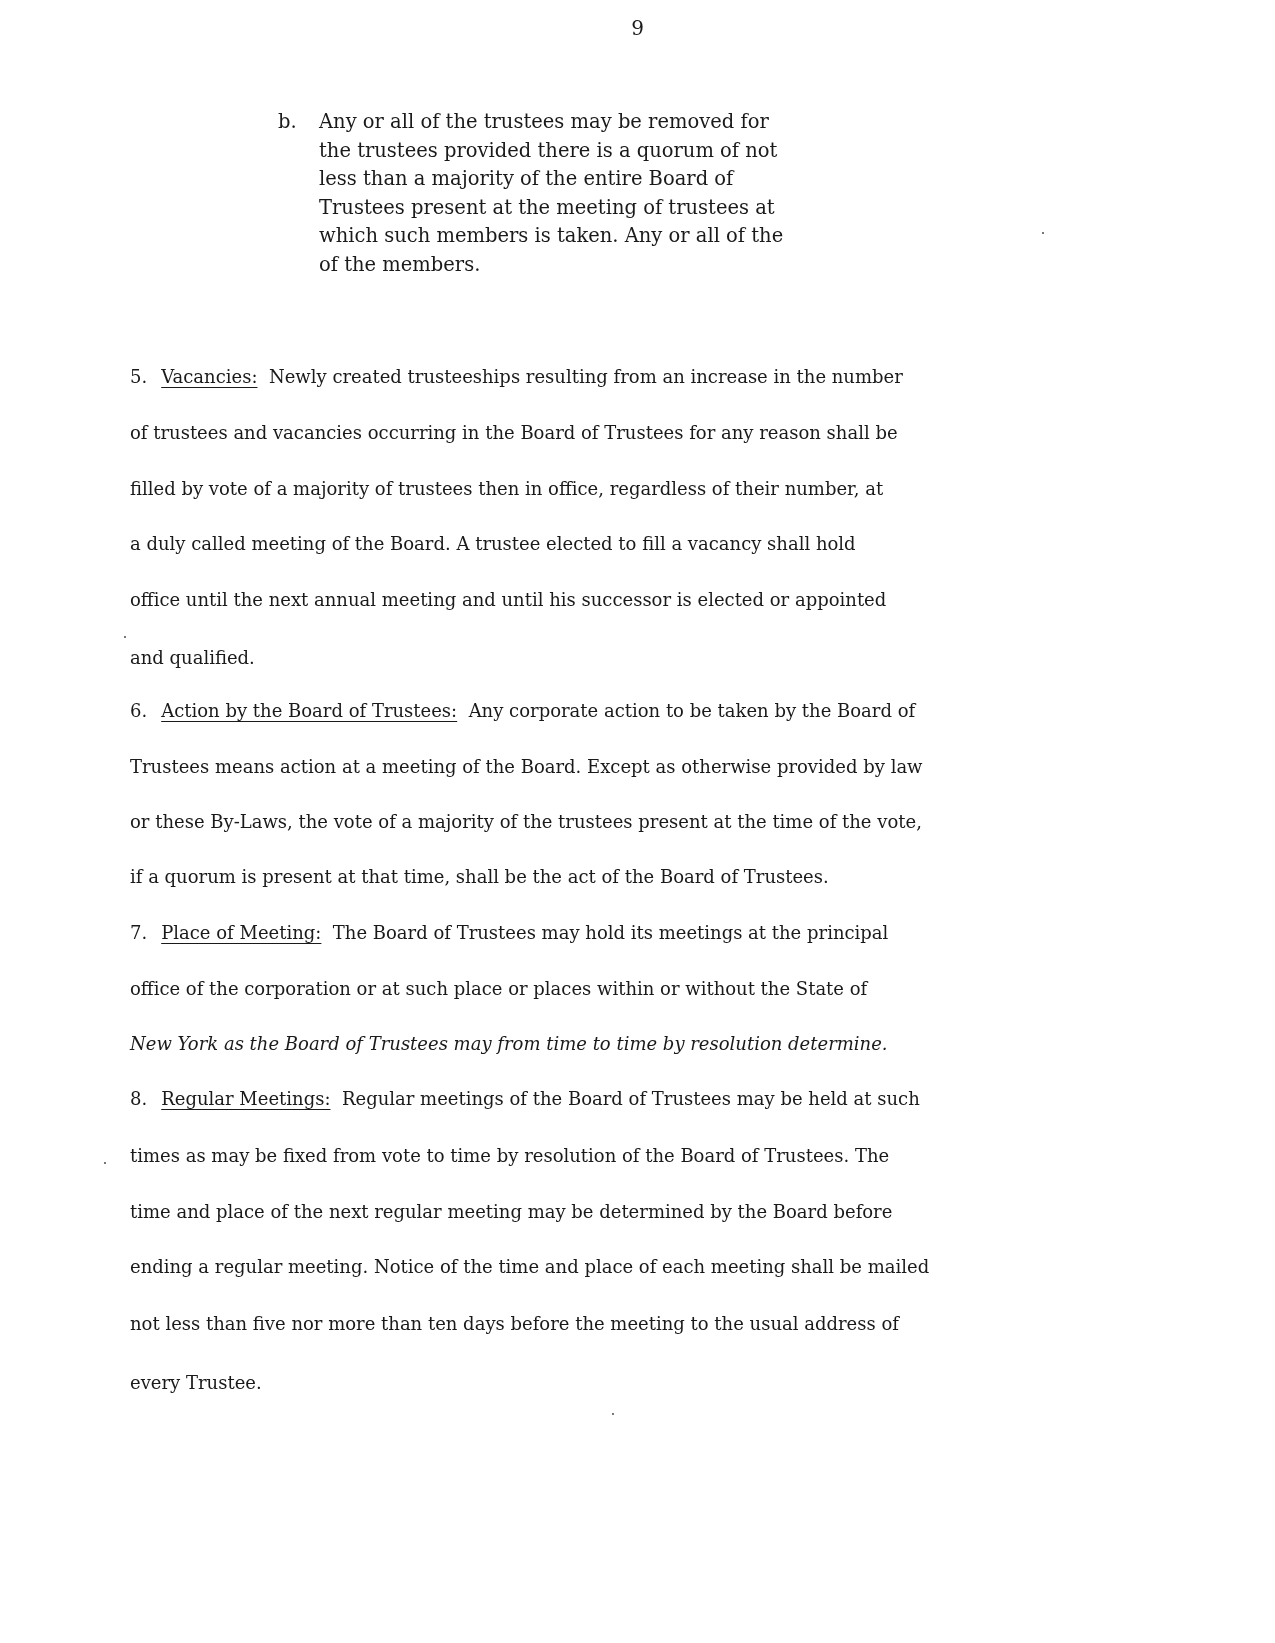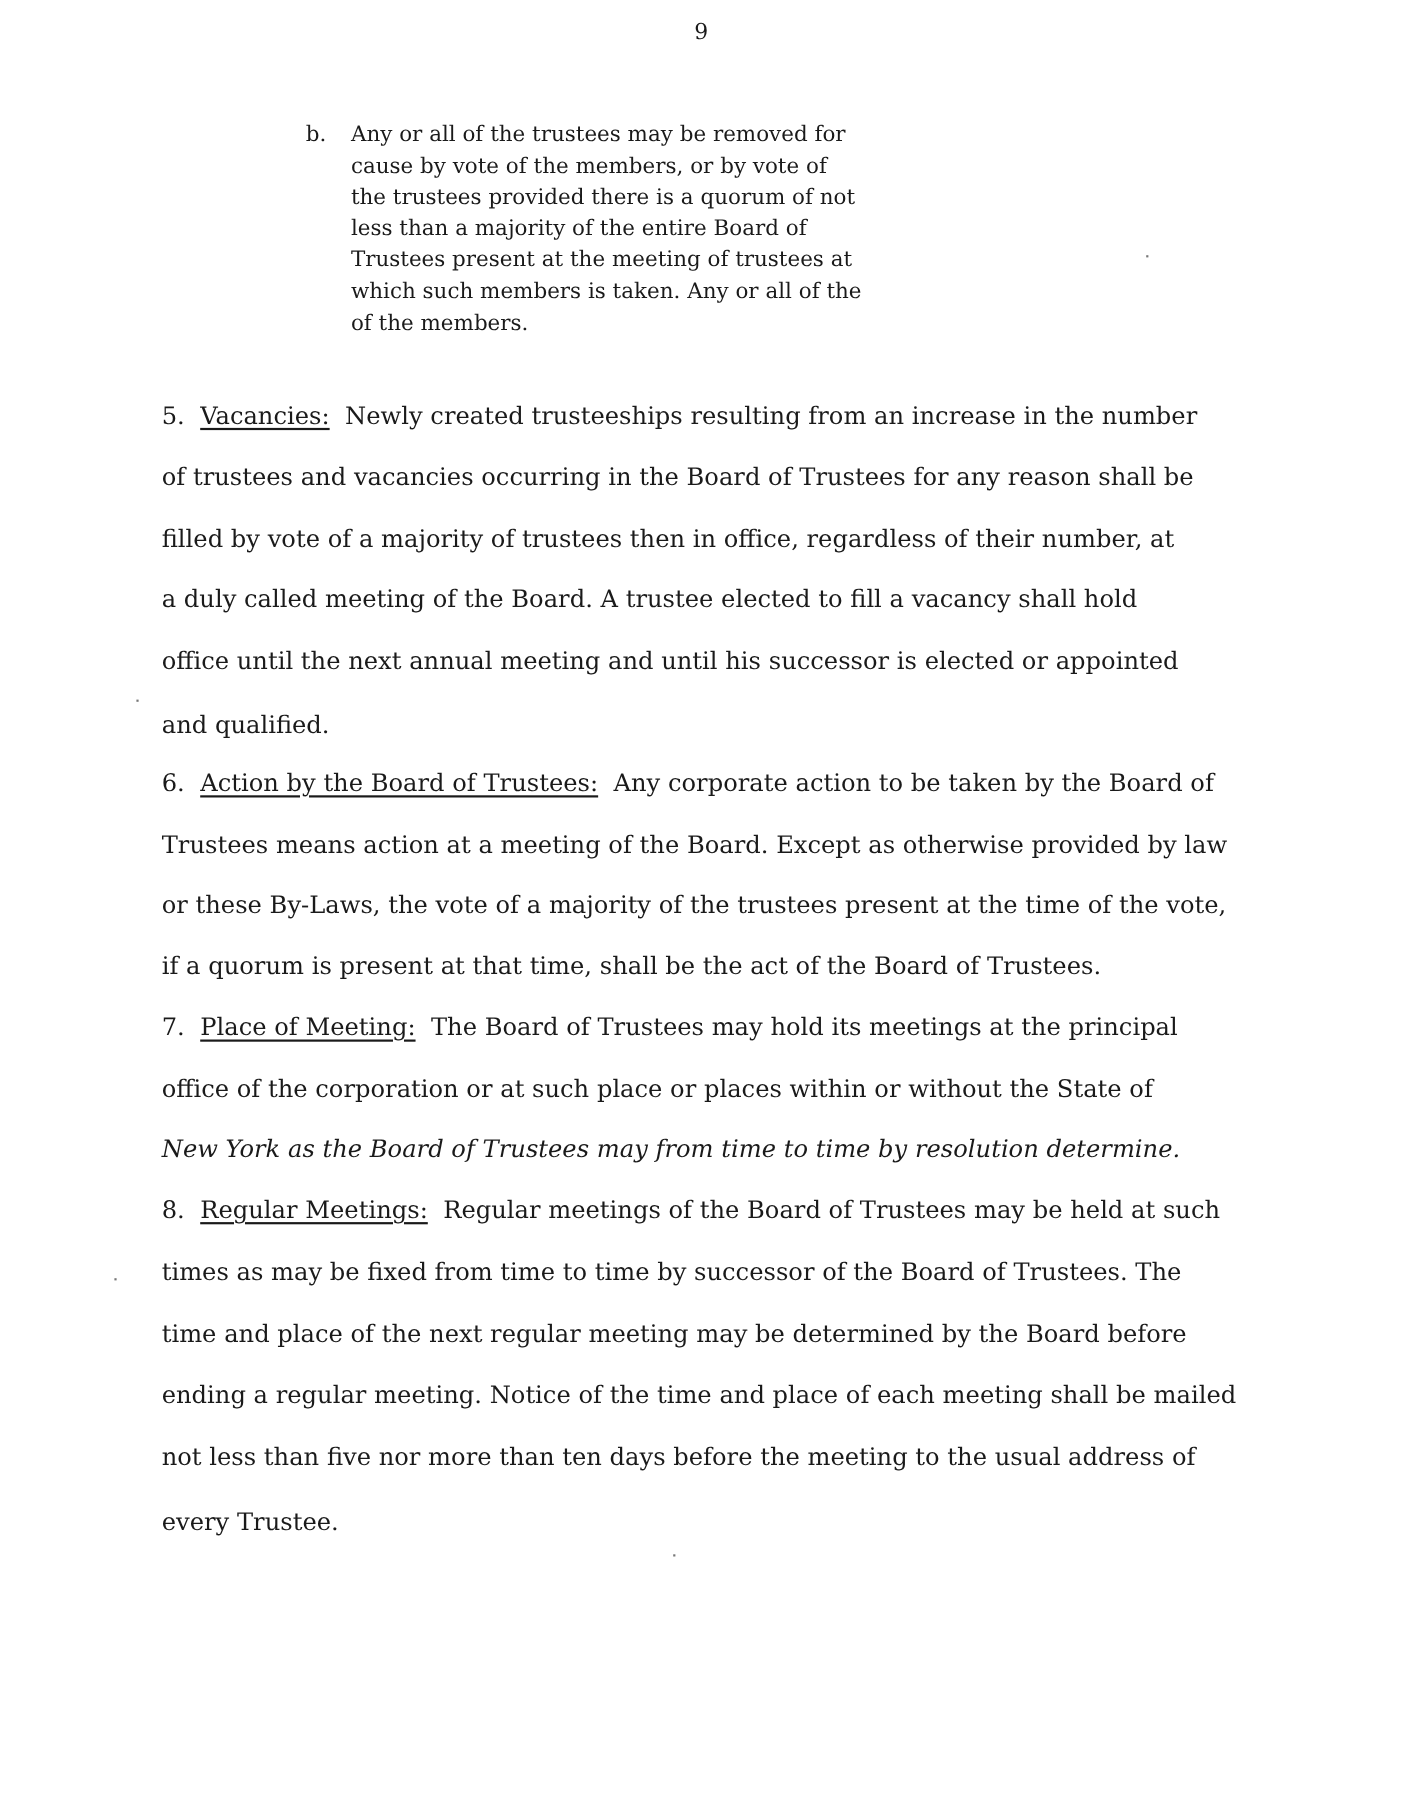--- a/index.html
+++ b/index.html
@@ -5,35 +5,34 @@
   html, body { margin: 0; padding: 0; background: #ffffff; }
   body { width: 1275px; height: 1643px; position: relative; overflow: hidden;
          font-family: "DejaVu Serif", "Liberation Serif", serif; color: #1a1a1a; }
   .page-number { position: absolute; top: 16px; left: 0; width: 1275px; text-align: center;
                  font-size: 20px; }
   .sub-item { position: absolute; left: 278px; top: 108px; width: 600px; font-size: 19.5px;
               line-height: 28.6px; }
   .sub-item .marker { position: absolute; left: 0; top: 0; }
   .sub-item .sub-lines { position: absolute; left: 41px; top: 0; white-space: nowrap; }
   .sub-item .sub-line { display: block; height: 28.6px; }
-  .line { position: absolute; left: 147px; white-space: nowrap; font-size: 22px; }
+  .line { position: absolute; left: 130px; white-space: nowrap; font-size: 18px; }
   .num { margin-right: 14px; }
   .heading { text-decoration: underline; text-underline-offset: 4px; }
   .speck { position: absolute; width: 2px; height: 2px; background: #777; }
 </style>
 </head>
 <body>
 
 <div class="page-number">9</div>
 
 <div class="sub-item">
   <span class="marker">b.</span>
   <div class="sub-lines">
     <span class="sub-line">Any or all of the trustees may be removed for</span>
-    <span class="sub-line">cause by vote of the members, or by vote of</span>
     <span class="sub-line">the trustees provided there is a quorum of not</span>
     <span class="sub-line">less than a majority of the entire Board of</span>
     <span class="sub-line">Trustees present at the meeting of trustees at</span>
     <span class="sub-line">which such members is taken.  Any or all of the</span>
     <span class="sub-line">of the members.</span>
   </div>
 </div>
 
 <div>
   <div class="line" style="top:366px;">
@@ -60,21 +59,21 @@
     <span class="num">7.</span><span class="heading">Place of Meeting:</span>&nbsp;&nbsp;<span>The Board of Trustees may hold its meetings at the principal</span>
   </div>
   <div class="line" style="top:978px;">office of the corporation or at such place or places within or without the State of</div>
   <div class="line" style="top:1033px;font-style:italic;">New York as the Board of Trustees may from time to time by resolution determine.</div>
 </div>
 
 <div>
   <div class="line" style="top:1088px;">
     <span class="num">8.</span><span class="heading">Regular Meetings:</span>&nbsp;&nbsp;<span>Regular meetings of the Board of Trustees may be held at such</span>
   </div>
-  <div class="line" style="top:1145px;">times as may be fixed from time to time by successor of the Board of Trustees.  The</div>
+  <div class="line" style="top:1145px;">times as may be fixed from vote to time by resolution of the Board of Trustees.  The</div>
   <div class="line" style="top:1201px;">time and place of the next regular meeting may be determined by the Board before</div>
   <div class="line" style="top:1256px;">ending a regular meeting.  Notice of the time and place of each meeting shall be mailed</div>
   <div class="line" style="top:1313px;">not less than five nor more than ten days before the meeting to the usual address of</div>
   <div class="line" style="top:1372px;">every Trustee.</div>
 </div>
 
 <div class="speck" style="left:124px;top:636px;"></div>
 <div class="speck" style="left:104px;top:1162px;"></div>
 <div class="speck" style="left:1042px;top:232px;"></div>
 <div class="speck" style="left:612px;top:1413px;"></div>

